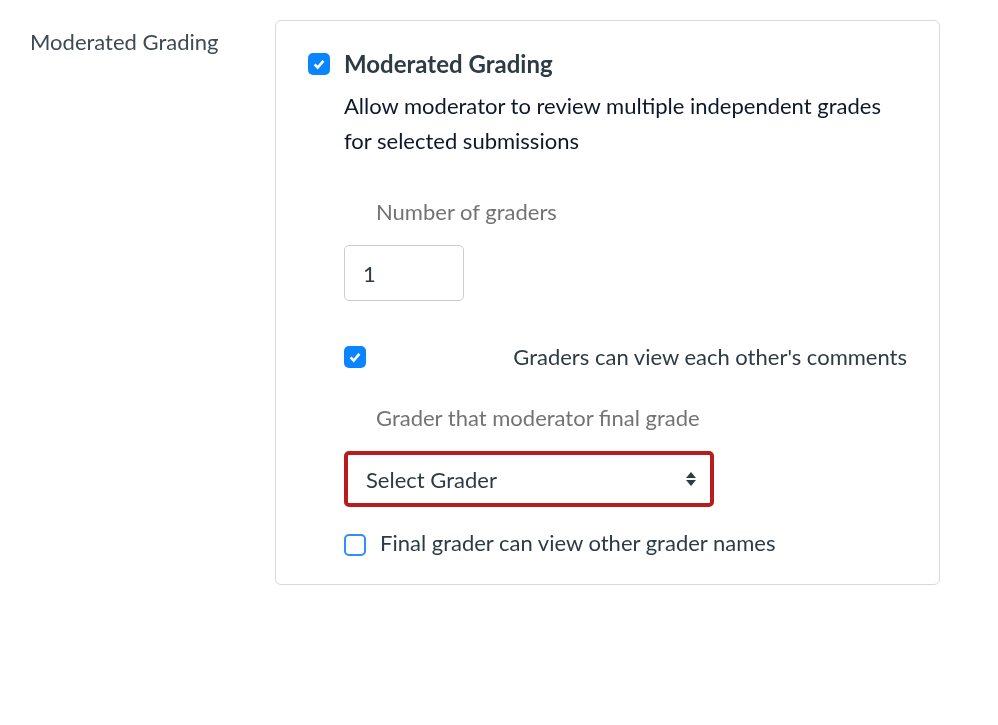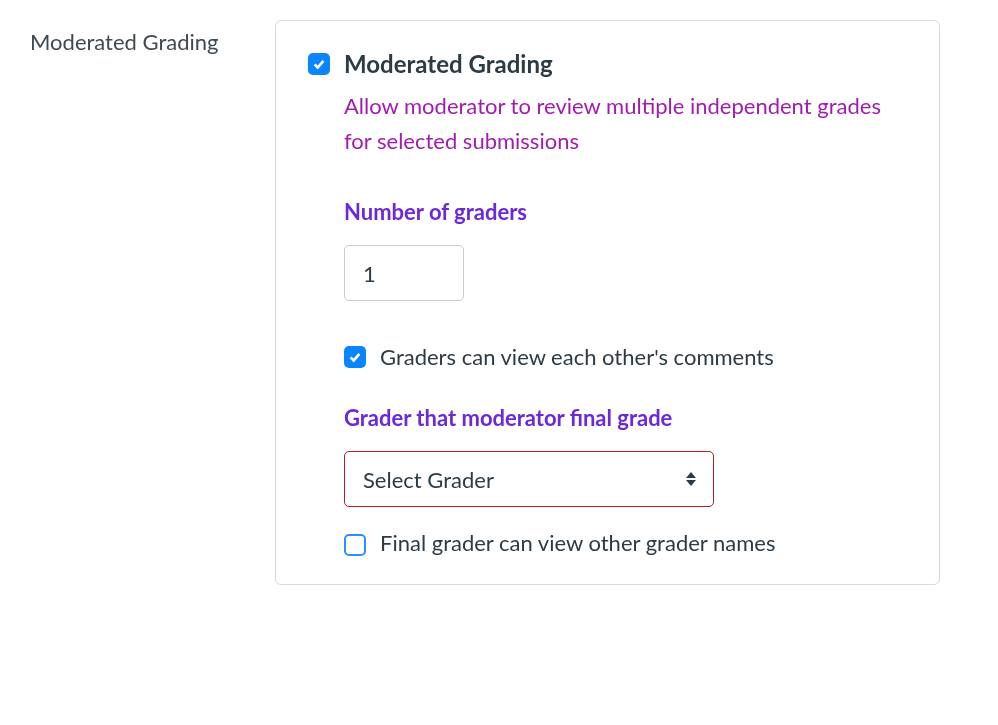--- a/index.html
+++ b/index.html
@@ -62,71 +62,73 @@
       stroke-width: 3;
       fill: none;
     }
     .main-title {
       font-size: 24px;
       font-weight: 700;
       color: #2D3B45;
     }
     .description {
       font-size: 22px;
-      color: #a21caf;
+      color: #0f172a;
       margin-top: 10px;
       line-height: 1.6;
     }
     .section {
       margin-top: 40px;
       padding-left: 36px;
     }
     .section-label {
       font-size: 22px;
-      font-weight: 700;
-      color: #6d28d9;
+      font-weight: 400;
+      color: #737373;
+      margin-left: 32px;
     }
     .num-input {
       margin-top: 20px;
       width: 120px;
       height: 56px;
       border: 1px solid #C7CDD1;
       border-radius: 5px;
       font-size: 22px;
       color: #2D3B45;
       padding: 0 18px;
       font-family: inherit;
     }
     .sub-option {
       margin-top: 42px;
       margin-left: 36px;
       display: flex;
       align-items: center;
       gap: 14px;
+      justify-content: space-between;
     }
     .sub-option .checkbox {
       margin-top: 0;
     }
     .option-text {
       font-size: 22px;
       color: #2D3B45;
     }
     .section-final {
       margin-top: 34px;
       padding-left: 36px;
     }
     .select-wrap {
       position: relative;
       margin-top: 20px;
       width: 370px;
     }
     .select-field {
       width: 100%;
       height: 56px;
-      border: 1px solid #b91c1c;
+      border: 4px solid #b91c1c;
       border-radius: 5px;
       font-size: 22px;
       color: #2D3B45;
       padding: 0 50px 0 18px;
       font-family: inherit;
       background: #ffffff;
       appearance: none;
       -webkit-appearance: none;
       cursor: pointer;
     }

